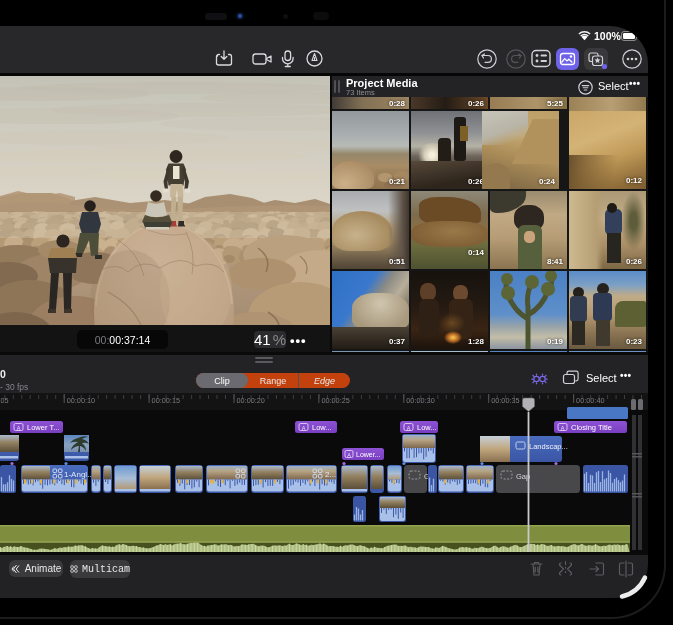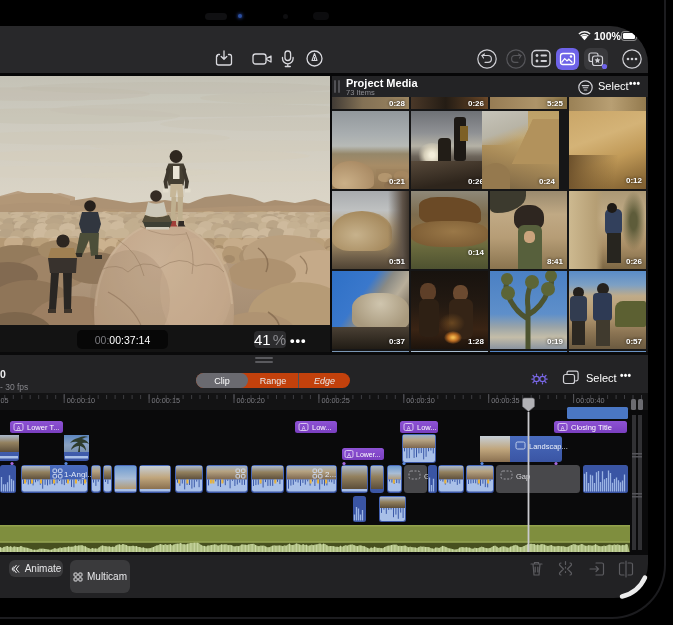--- a/index.html
+++ b/index.html
@@ -638,21 +638,21 @@
           <span class="dur" style="bottom:3px;">0:19</span>
           </div>
         <div class="thumb" style="left:237px;top:195px;height:78px;background:linear-gradient(180deg,#5a8cc8 0%,#7da0c4 18%,#c0ab88 32%,#b59a72 55%,#8a7352 80%,#6b5a40 100%);">
           <div class="abs" style="left:46px;top:30px;width:31px;height:26px;background:#5c6032;border-radius:8px 2px 2px 2px;"></div>
           <div class="abs" style="left:4px;top:16px;width:11px;height:11px;background:#24201c;border-radius:50%;"></div>
           <div class="abs" style="left:1px;top:25px;width:17px;height:26px;background:#323c50;border-radius:4px;"></div>
           <div class="abs" style="left:3px;top:50px;width:13px;height:24px;background:#2c2822;"></div>
           <div class="abs" style="left:28px;top:12px;width:12px;height:12px;background:#26221e;border-radius:50%;"></div>
           <div class="abs" style="left:24px;top:22px;width:19px;height:28px;background:#2e3a54;border-radius:4px;"></div>
           <div class="abs" style="left:27px;top:49px;width:14px;height:26px;background:#403a2e;"></div>
-          <span class="dur" style="bottom:3px;">0:57</span>
+          <span class="dur" style="bottom:3px;">0:23</span>
           </div>
       </div>
 
       <div class="abs" style="left:0;top:274.5px;width:77px;height:1.5px;background:#7a96b4;"></div>
       <div class="abs" style="left:79px;top:274.5px;width:77px;height:1.5px;background:#a8bcd0;"></div>
       <div class="abs" style="left:158px;top:274.5px;width:77px;height:1.5px;background:#5585c4;"></div>
       <div class="abs" style="left:237px;top:274.5px;width:77px;height:1.5px;background:#6b93c4;"></div>
     </div>
     <div id="tlhead">
       <div class="abs" style="left:255px;top:2px;width:18px;height:2px;background:#5a5a5e;border-radius:1px;"></div>
@@ -952,21 +952,21 @@
 <path d="M524.5 5 h8 a2 2 0 0 1 2 2 v6.5 l-6 5 -6 -5 v-6.5 a2 2 0 0 1 2 -2 Z" fill="#b2b2b6" stroke="#6a6a6e" stroke-width="0.6"></path>
 <rect x="527.6" y="19" width="1.8" height="140" fill="#c9c9cd"></rect>
 </svg>
 
     </div>
     <div id="botbar">
       <div class="btn" style="left:9px;top:5px;width:54px;height:17px;">
         <svg width="10" height="10" viewBox="0 0 10 10" fill="none" stroke="#e8e8ea" stroke-width="1">
           <path d="M5.5 1 L2.5 5 L5.5 9 M8 1.5 L5.2 5 L8 8.5 M2.8 2.5 L1 5 L2.8 7.5"></path>
         </svg>Animate</div>
-      <div class="btn" style="left:70px;top:5px;width:60px;height:33px;">
+      <div class="btn" style="left:70px;top:5px;width:60px;height:18px;font-family:Liberation Mono, monospace;">
         <svg width="10" height="10" viewBox="0 0 10 10" fill="none" stroke="#e8e8ea" stroke-width="1">
           <rect x="1" y="1" width="3.2" height="3.2" rx="0.8"></rect>
             <rect x="5.8" y="1" width="3.2" height="3.2" rx="0.8"></rect>
           <rect x="1" y="5.8" width="3.2" height="3.2" rx="0.8"></rect>
             <rect x="5.8" y="5.8" width="3.2" height="3.2" rx="0.8"></rect>
         </svg>Multicam</div>
       <svg class="abs" style="left:528px;top:4px;" width="112" height="20" viewBox="0 0 112 20" fill="none" stroke="#5c5c60" stroke-width="1.2" stroke-linecap="round">
         <g>
             <path d="M3 5 h11 M5 5 l1 11 h5 l1 -11 M6.5 5 v-1.5 h4 v1.5 M7.2 8 v5 M9.8 8 v5"></path>
           </g>

